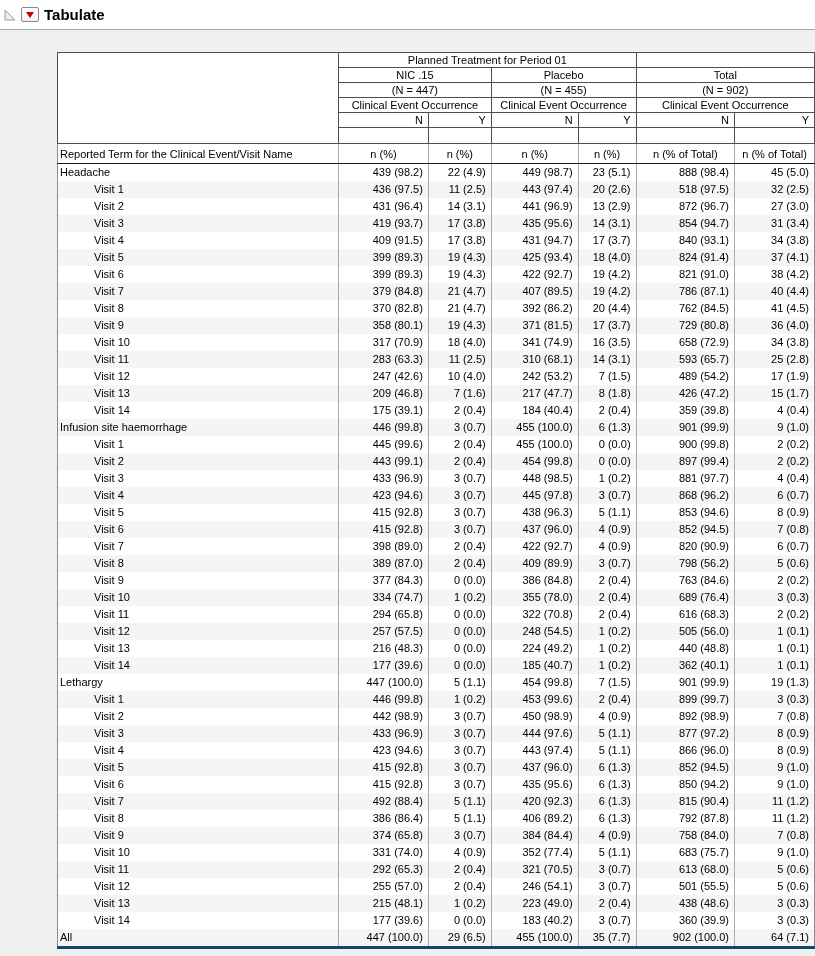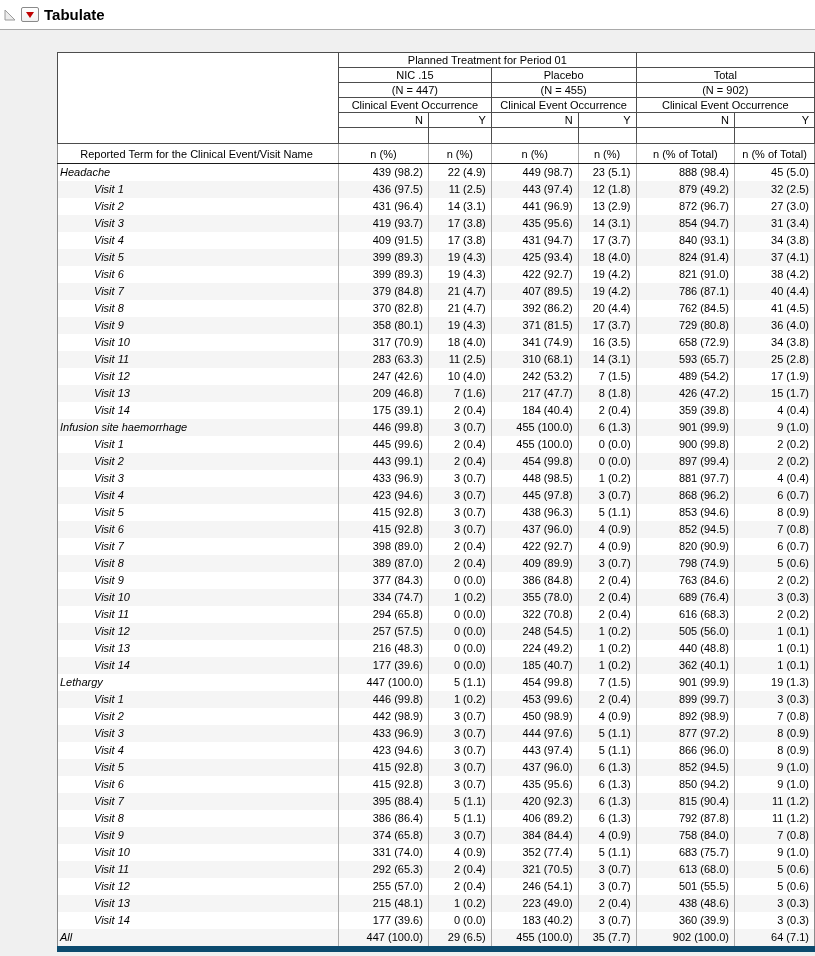--- a/index.html
+++ b/index.html
@@ -37,33 +37,33 @@
     overflow: hidden; white-space: nowrap;
     font-weight: normal;
     padding: 0 5px;
   }
   
   thead th { border: 1px solid #4d4d4d; text-align: center; font-weight: bold; height: 15px; }
   thead th.corner { background: #ffffff; }
   thead th.ny { text-align: right; padding-right: 5px; }
   thead tr.spacer-row th { height: 16px; }
   thead tr.stat-row th { height: 20px; border-top: 1px solid #1a1a1a; border-bottom: 1px solid #1a1a1a; border-left: 1px solid #ababab; border-right: 1px solid #ababab; }
-  thead tr.stat-row th:first-child { text-align: center; padding-left: 2px; border-left: 1px solid #8c8c8c; }
+  thead tr.stat-row th:first-child { text-align: left; padding-left: 2px; border-left: 1px solid #8c8c8c; }
   thead tr.stat-row th:last-child { border-right: 1px solid #8c8c8c; }
   
   tbody td {
     height: 17px; line-height: 17px;
     text-align: right; padding-right: 6px;
     border-left: 1px solid #ababab; border-right: 1px solid #ababab;
   }
-  tbody td.rowlabel { text-align: left; padding-left: 2px; border-left: 1px solid #8c8c8c; font-style: italic; }
+  tbody td.rowlabel { text-align: left; padding-left: 2px; border-left: 1px solid #8c8c8c; }
   tbody td.indent1 { padding-left: 36px; }
   tbody td:last-child { border-right: 1px solid #8c8c8c; }
   tbody tr:nth-child(even) { background: #f5f5f5; }
-  tbody tr:last-child td { border-bottom: 6px solid #0c4a6e; }
+  tbody tr:last-child td { border-bottom: 3px solid #0c4a6e; }
 </style>
 </head>
 <body>
 
 <div class="titlebar">
   <svg class="disclosure" viewBox="0 0 14 14">
     <polygon points="2,2 12,12 2,12" fill="#ececec" stroke="#9a9a9a" stroke-width="1"></polygon>
   </svg>
   <span class="redtri-btn">
     <svg width="10" height="8" viewBox="0 0 10 8">
@@ -138,22 +138,22 @@
         <td>449 (98.7)</td>
         <td>23 (5.1)</td>
         <td>888 (98.4)</td>
         <td>45 (5.0)</td>
       </tr>
       <tr>
         <td class="rowlabel indent1">Visit 1</td>
         <td>436 (97.5)</td>
         <td>11 (2.5)</td>
         <td>443 (97.4)</td>
-        <td>12 (1.8)</td>
-        <td>879 (49.2)</td>
+        <td>20 (2.6)</td>
+        <td>518 (97.5)</td>
         <td>32 (2.5)</td>
       </tr>
       <tr>
         <td class="rowlabel indent1">Visit 2</td>
         <td>431 (96.4)</td>
         <td>14 (3.1)</td>
         <td>441 (96.9)</td>
         <td>13 (2.9)</td>
         <td>872 (96.7)</td>
         <td>27 (3.0)</td>
@@ -337,21 +337,21 @@
         <td>4 (0.9)</td>
         <td>820 (90.9)</td>
         <td>6 (0.7)</td>
       </tr>
       <tr>
         <td class="rowlabel indent1">Visit 8</td>
         <td>389 (87.0)</td>
         <td>2 (0.4)</td>
         <td>409 (89.9)</td>
         <td>3 (0.7)</td>
-        <td>798 (74.9)</td>
+        <td>798 (56.2)</td>
         <td>5 (0.6)</td>
       </tr>
       <tr>
         <td class="rowlabel indent1">Visit 9</td>
         <td>377 (84.3)</td>
         <td>0 (0.0)</td>
         <td>386 (84.8)</td>
         <td>2 (0.4)</td>
         <td>763 (84.6)</td>
         <td>2 (0.2)</td>
@@ -459,21 +459,21 @@
         <td class="rowlabel indent1">Visit 6</td>
         <td>415 (92.8)</td>
         <td>3 (0.7)</td>
         <td>435 (95.6)</td>
         <td>6 (1.3)</td>
         <td>850 (94.2)</td>
         <td>9 (1.0)</td>
       </tr>
       <tr>
         <td class="rowlabel indent1">Visit 7</td>
-        <td>395 (88.4)</td>
+        <td>492 (88.4)</td>
         <td>5 (1.1)</td>
         <td>420 (92.3)</td>
         <td>6 (1.3)</td>
         <td>815 (90.4)</td>
         <td>11 (1.2)</td>
       </tr>
       <tr>
         <td class="rowlabel indent1">Visit 8</td>
         <td>386 (86.4)</td>
         <td>5 (1.1)</td>

